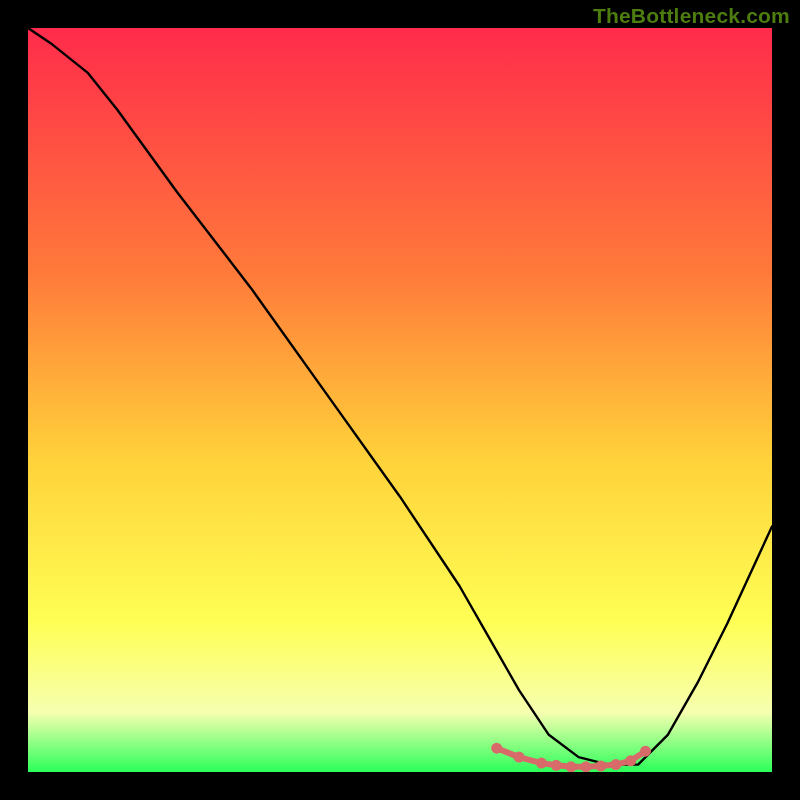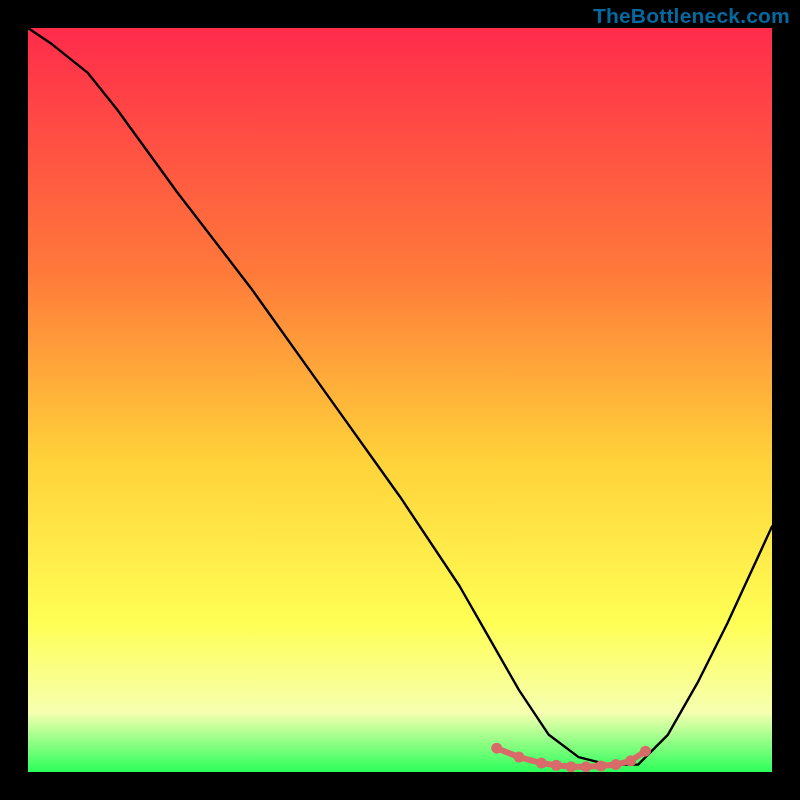--- a/index.html
+++ b/index.html
@@ -14,21 +14,21 @@
   .frame {
     position: relative;
     width: 800px;
     height: 800px;
     background: #000;
   }
   .watermark {
     position: absolute;
     top: 4px;
     right: 10px;
-    color: #0369a1;
+    color: #4d7c0f;
     font-size: 21px;
     font-weight: 600;
     letter-spacing: 0.2px;
     z-index: 5;
   }
   .plot-area {
     position: absolute;
     left: 28px;
     top: 28px;
     width: 744px;

